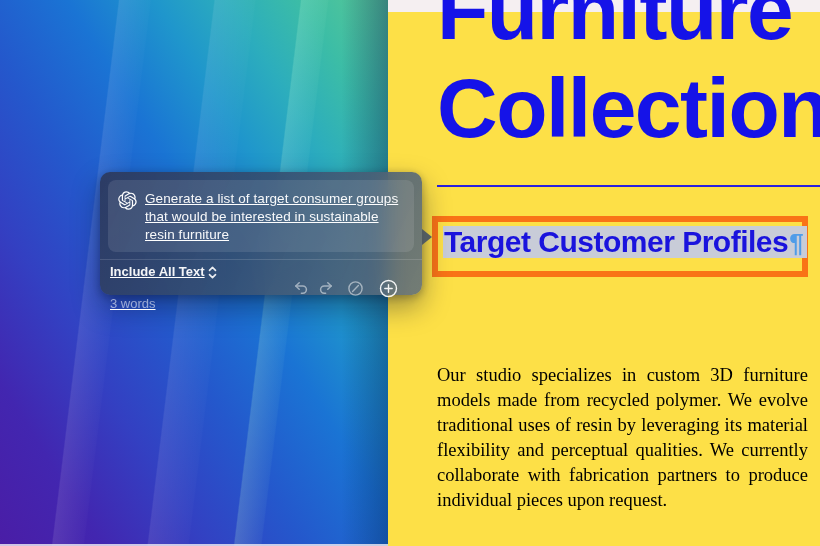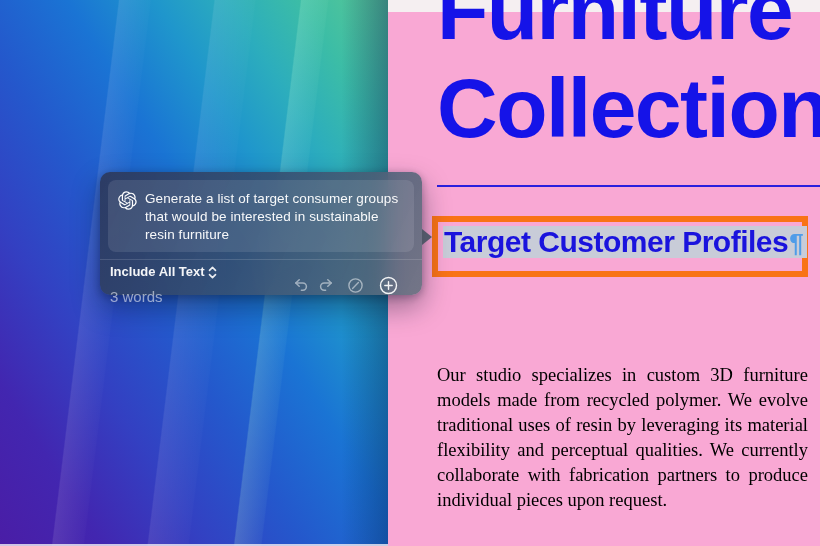--- a/index.html
+++ b/index.html
@@ -18,21 +18,21 @@
         transparent 66%, rgba(190,255,215,0.20) 66.3%, rgba(190,255,215,0.05) 72%, transparent 72.3%),
       linear-gradient(58deg,
         #4a1da6 0%, #4226b0 14%, #3340c2 28%, #2458cc 42%,
         #1a74d4 56%, #1f96cc 68%, #2cadbd 78%, #3cbda6 88%, #5bc993 100%);
   }
   .gradient-panel::after{
     content:"";position:absolute;left:0;bottom:0;width:100%;height:2px;
     background:#e6e4ee;opacity:.85;
   }
   
-  .doc-panel{position:absolute;left:388px;top:0;right:0;bottom:0;background:#f9a8d4;margin-top:12px;}
+  .doc-panel{position:absolute;left:388px;top:0;right:0;bottom:0;background:#fde047;margin-top:12px;}
   .doc-title{
     position:absolute;left:437px;top:-39px;width:480px;
     font-size:84px;line-height:98px;font-weight:700;letter-spacing:-1.5px;
     color:#1513e8;margin:0;
   }
   .doc-divider{
     position:absolute;left:437px;top:185px;width:383px;height:2px;background:#2a20dd;
   }
   .text-frame{
     position:absolute;left:432px;top:216px;width:376px;height:61px;
@@ -51,21 +51,21 @@
     position:absolute;left:437px;top:363px;width:371px;
     font-family:"Liberation Serif","DejaVu Serif",serif;
     font-size:18.5px;line-height:25px;color:#000000;text-align:justify;margin:0;
   }
   
   .popup{
     position:absolute;left:100px;top:172px;width:322px;height:123px;
     border-radius:10px;box-sizing:border-box;
     background:linear-gradient(115deg, rgba(44,56,92,0.93) 0%, rgba(52,76,110,0.90) 45%, rgba(96,110,124,0.88) 100%);
     box-shadow:0 12px 28px rgba(10,15,40,0.40), 0 2px 8px rgba(10,15,40,0.28);
-    backdrop-filter:blur(10px);color:#fff;
+    backdrop-filter:blur(10px);color:#fff;text-decoration:underline;
   }
   .popup-tail{
     position:absolute;right:-10px;top:57px;width:0;height:0;
     border-top:8px solid transparent;border-bottom:8px solid transparent;
     border-left:10px solid rgba(72,84,99,0.93);
   }
   .bubble{
     margin:8px 8px 0 8px;height:72px;box-sizing:border-box;border-radius:8px;
     background:rgba(255,255,255,0.10);
     padding:10px 10px 8px 10px;display:flex;gap:8px;align-items:flex-start;
@@ -76,21 +76,21 @@
     letter-spacing:0.1px;
   }
   .popup-divider{margin-top:7px;height:1px;background:rgba(255,255,255,0.14);}
   .popup-footer{
     display:flex;justify-content:space-between;align-items:center;
     padding:5px 24px 0 10px;
   }
   .scope-block{line-height:1.15;}
   .scope-row{display:flex;align-items:center;gap:3px;}
   .scope-label{font-size:13px;font-weight:700;color:rgba(255,255,255,0.95);}
-  .word-count{font-size:15px;color:rgba(255,255,255,0.55);margin-top:8px;}
+  .word-count{font-size:13px;color:rgba(255,255,255,0.55);margin-top:17px;}
   .footer-icons{display:flex;align-items:center;}
   .icon-btn{display:inline-flex;align-items:center;justify-content:center;background:none;border:none;padding:0;cursor:pointer;}
   .icon-undo{margin-right:9px;}
   .icon-redo{margin-right:13px;}
   .icon-slash{margin-right:15px;}
   .dim{opacity:0.5;}
   .bright{opacity:0.92;}
 </style>
 </head>
 <body>

